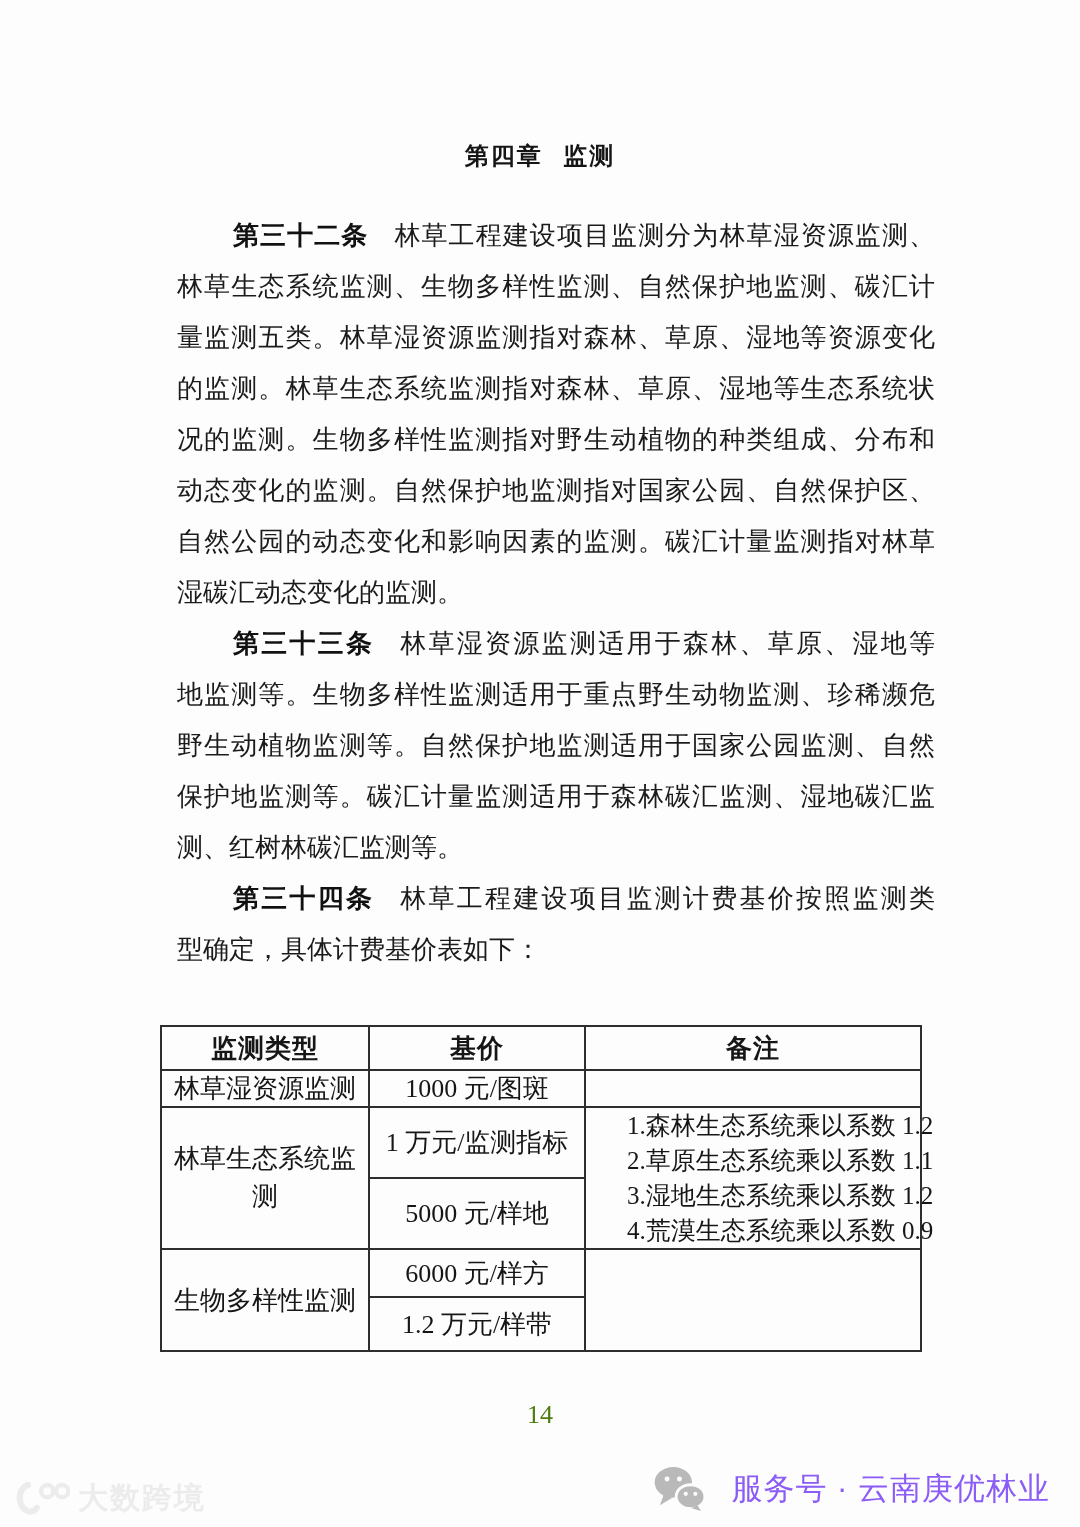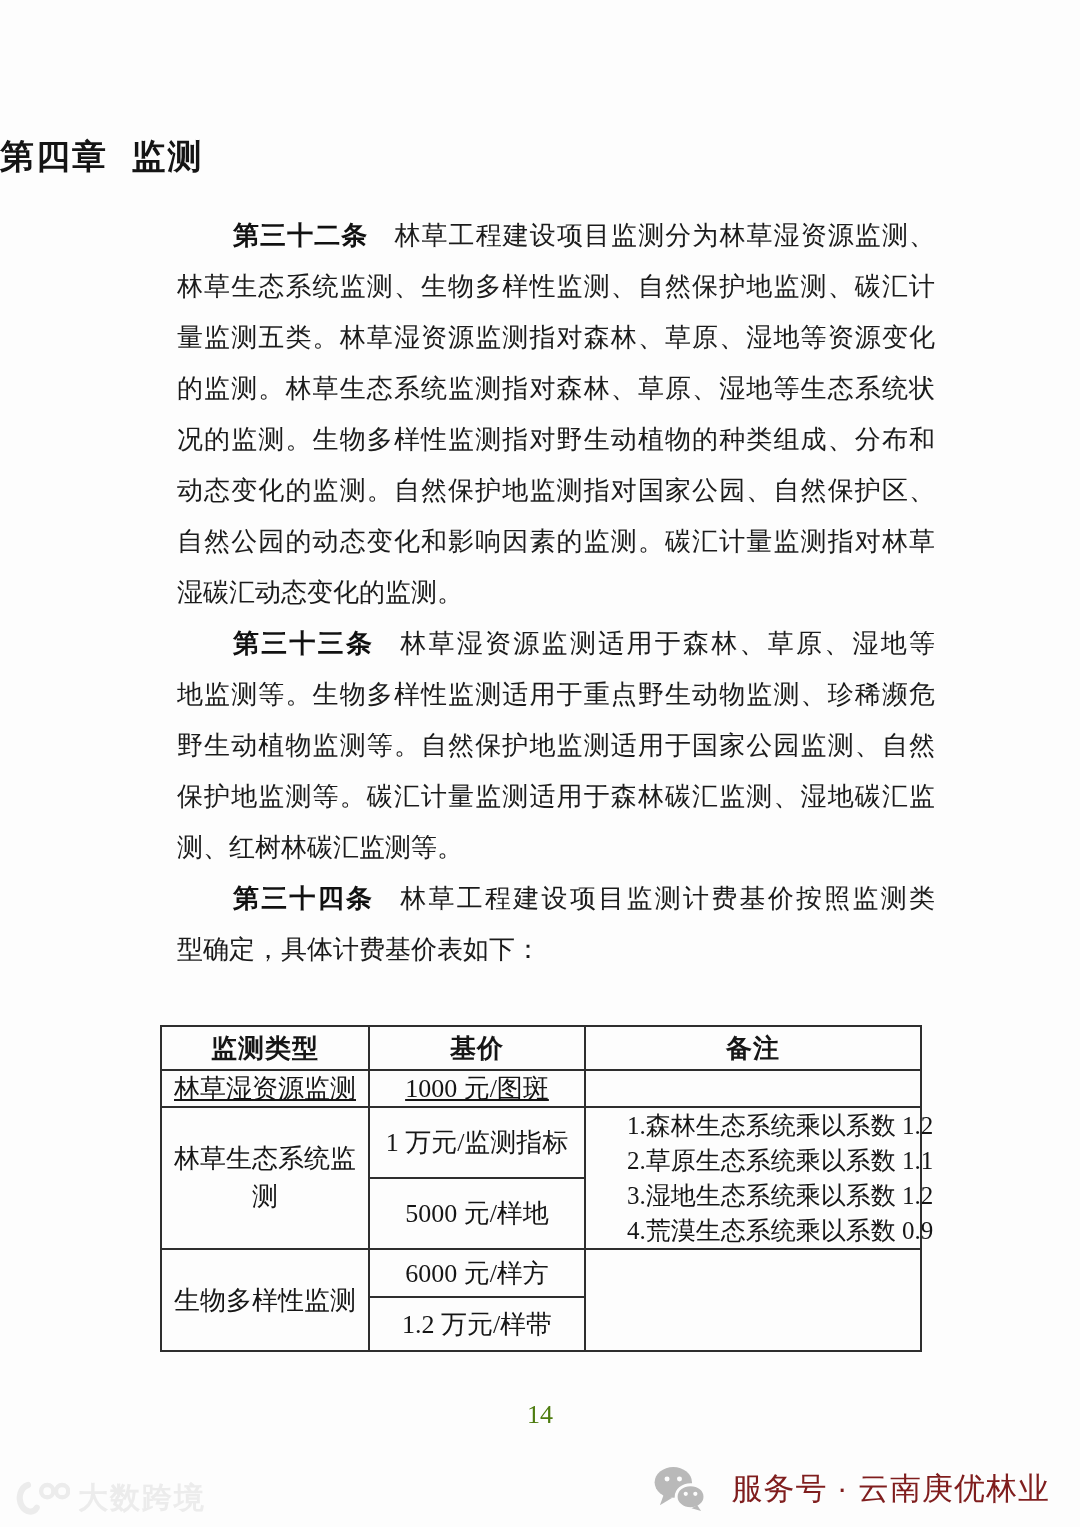--- a/index.html
+++ b/index.html
@@ -13,24 +13,24 @@
     font-family: "Liberation Serif", "DejaVu Serif", serif;
     color: #1c1c1c;
   }
 
   
   .chapter-title {
     position: absolute;
     top: 136px;
     left: 0;
     width: 100%;
-    text-align: left;
+    text-align: center;
     font-family: "Liberation Sans", "DejaVu Sans", sans-serif;
     font-weight: bold;
-    font-size: 34px;
+    font-size: 24px;
     line-height: 40px;
     letter-spacing: 2px;
     word-spacing: 12px;
     color: #151515;
   }
 
   
   .body-text {
     position: absolute;
     top: 210px;
@@ -65,21 +65,21 @@
   }
   .fee-table th, .fee-table td {
     border: 2px solid #2e2e2e;
     text-align: center;
     vertical-align: middle;
     font-weight: normal;
     padding: 0;
   }
   .fee-table th { font-weight: bold; letter-spacing: 1px; }
   .row-head   { height: 44px; margin-left: 11px; }
-  .row-a      { height: 36px; text-decoration: underline; }
+  .row-a      { height: 36px; }
   .row-b1     { height: 70px; }
   .row-b2     { height: 70px; }
   .row-c1     { height: 48px; }
   .row-c2     { height: 54px; }
   .cell-wrap  { padding: 0 24px; line-height: 38px; }
   .remark-cell {
     text-align: left;
     padding: 2px 4px 2px 6px;
     font-size: 25px;
     line-height: 35px;
@@ -98,21 +98,21 @@
   }
   .brand-footer {
     position: absolute;
     top: 1466px;
     right: 30px;
     display: flex;
     align-items: center;
     gap: 24px;
     font-family: "Liberation Sans", "DejaVu Sans", sans-serif;
     font-size: 31px;
-    color: #7f1d1d;
+    color: #8b5cf6;
     letter-spacing: 1px;
   }
   .watermark {
     position: absolute;
     top: 1478px;
     left: 14px;
     display: flex;
     align-items: center;
     gap: 8px;
     font-family: "Liberation Sans", "DejaVu Sans", sans-serif;

